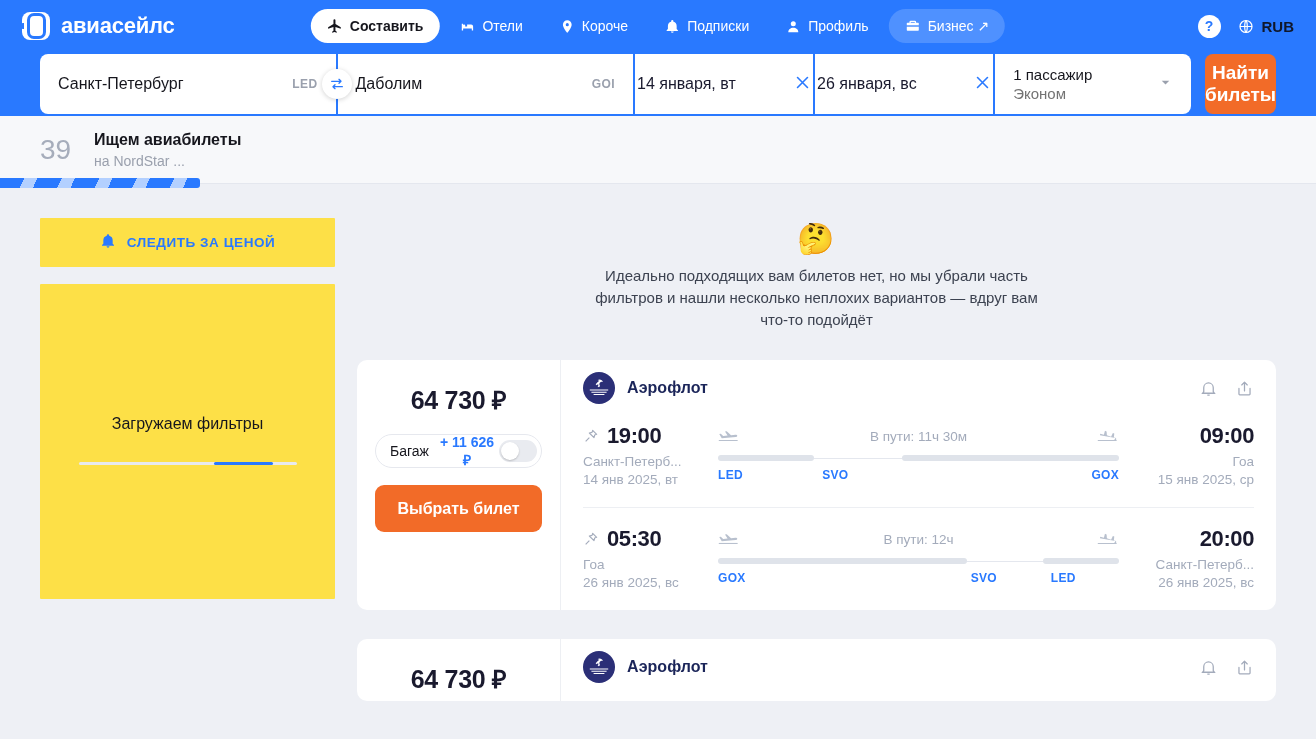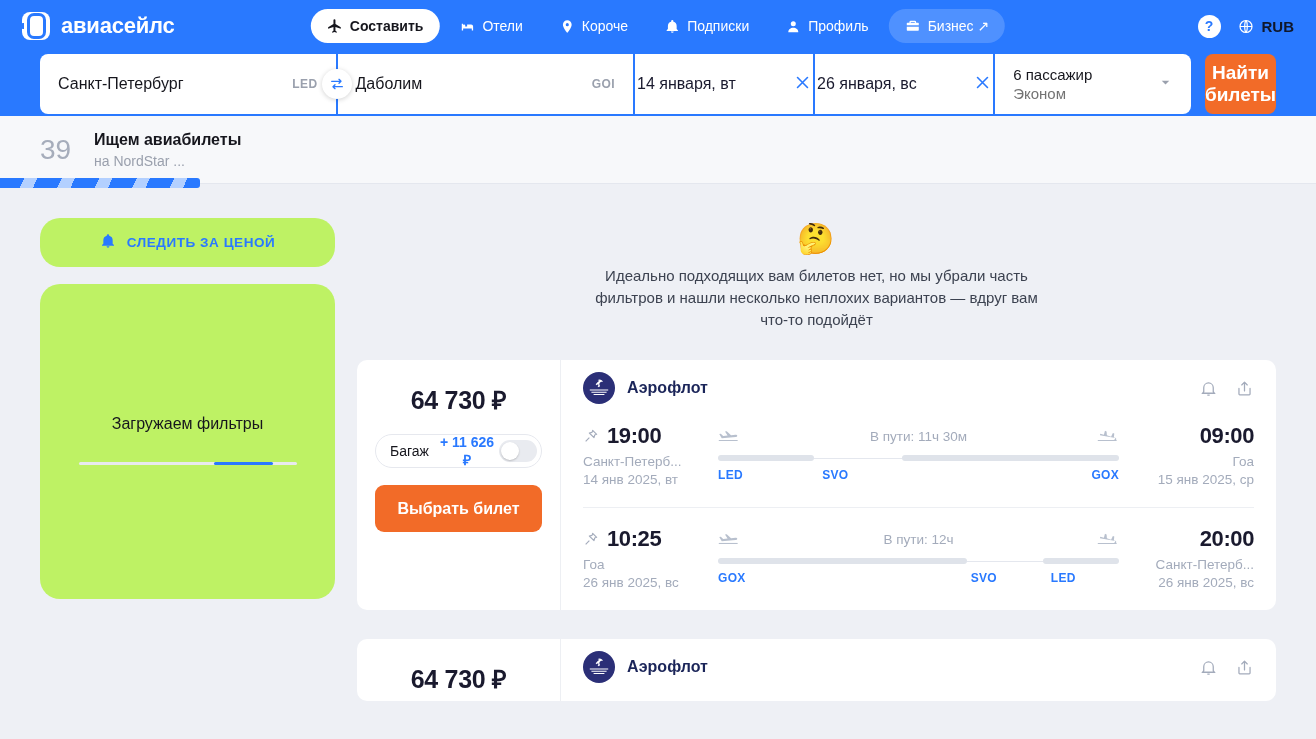--- a/index.html
+++ b/index.html
@@ -105,21 +105,21 @@
   .progress{
     position:absolute; left:0; bottom:-5px; height:10px; width:200px;
     background:#2979ff;
     background-image:repeating-linear-gradient(115deg,#2979ff 0 22px,#b3d0ff 22px 34px);
     border-radius:0 3px 3px 0;
   }
 
   
   .content{ display:flex; padding:34px 40px 0 40px; gap:22px; }
   .sidebar{ width:295px; flex:none; }
-  .card{ background:#bef264; border-radius:20px; }
+  .card{ background:#fde047; border-radius:1px; }
   .watch-price{
     height:49px; display:flex; align-items:center; justify-content:center; gap:11px;
     color:#2979ff; font-size:13.5px; font-weight:700; letter-spacing:.55px;
     cursor:pointer; margin-bottom:17px;
   }
   .filters-card{ height:315px; padding-top:131px; }
   .filters-card .lbl{ text-align:center; font-size:16px; color:#16161d; }
   .loader-track{
     width:218px; height:3px; background:#e8eaef; border-radius:2px;
     margin:29px auto 0 auto; position:relative; overflow:hidden;
@@ -310,21 +310,21 @@
         <svg width="17" height="17" viewBox="0 0 24 24" fill="none" stroke="#2979ff" stroke-width="2.3" stroke-linecap="round">
             <path d="M5 5l14 14M19 5L5 19"></path>
           </svg>
       </span>
     </div>
 
     <div class="vdiv"></div>
 
     <div class="seg pax">
       <div class="pax-txt">
-        <div class="l1">6 пассажир</div>
+        <div class="l1">1 пассажир</div>
         <div class="l2">Эконом</div>
       </div>
       <span>
         <svg width="15" height="15" viewBox="0 0 24 24" fill="#9aa0ad">
             <path d="M6 9l6 6 6-6z"></path>
           </svg>
       </span>
     </div>
 
     <button class="find-btn">Найти билеты</button>
@@ -468,21 +468,21 @@
 
         <div class="leg">
           <div class="leg-side">
             <div class="leg-time">
               <span class="pin">
                 <svg width="16" height="16" viewBox="0 0 24 24" fill="none" stroke="#a3abbb" stroke-width="1.7" stroke-linejoin="round">
                     <path d="M14.5 3.5 20.5 9.5l-3 1-1 4-7-7 4-1z"></path>
                     <path d="M9.5 14.5 4 20"></path>
                   </svg>
               </span>
-              <span>10:25</span>
+              <span>05:30</span>
             </div>
             <div class="leg-city">Гоа</div>
             <div class="leg-date">26 янв 2025, вс</div>
           </div>
 
           <div class="leg-mid">
             <div class="leg-mid-top">
               <span class="plane">
                 <svg width="22" height="14" viewBox="0 0 28 16" fill="#b8c0ce">
                     <path d="M1 13h24v1.4H1z"></path>

